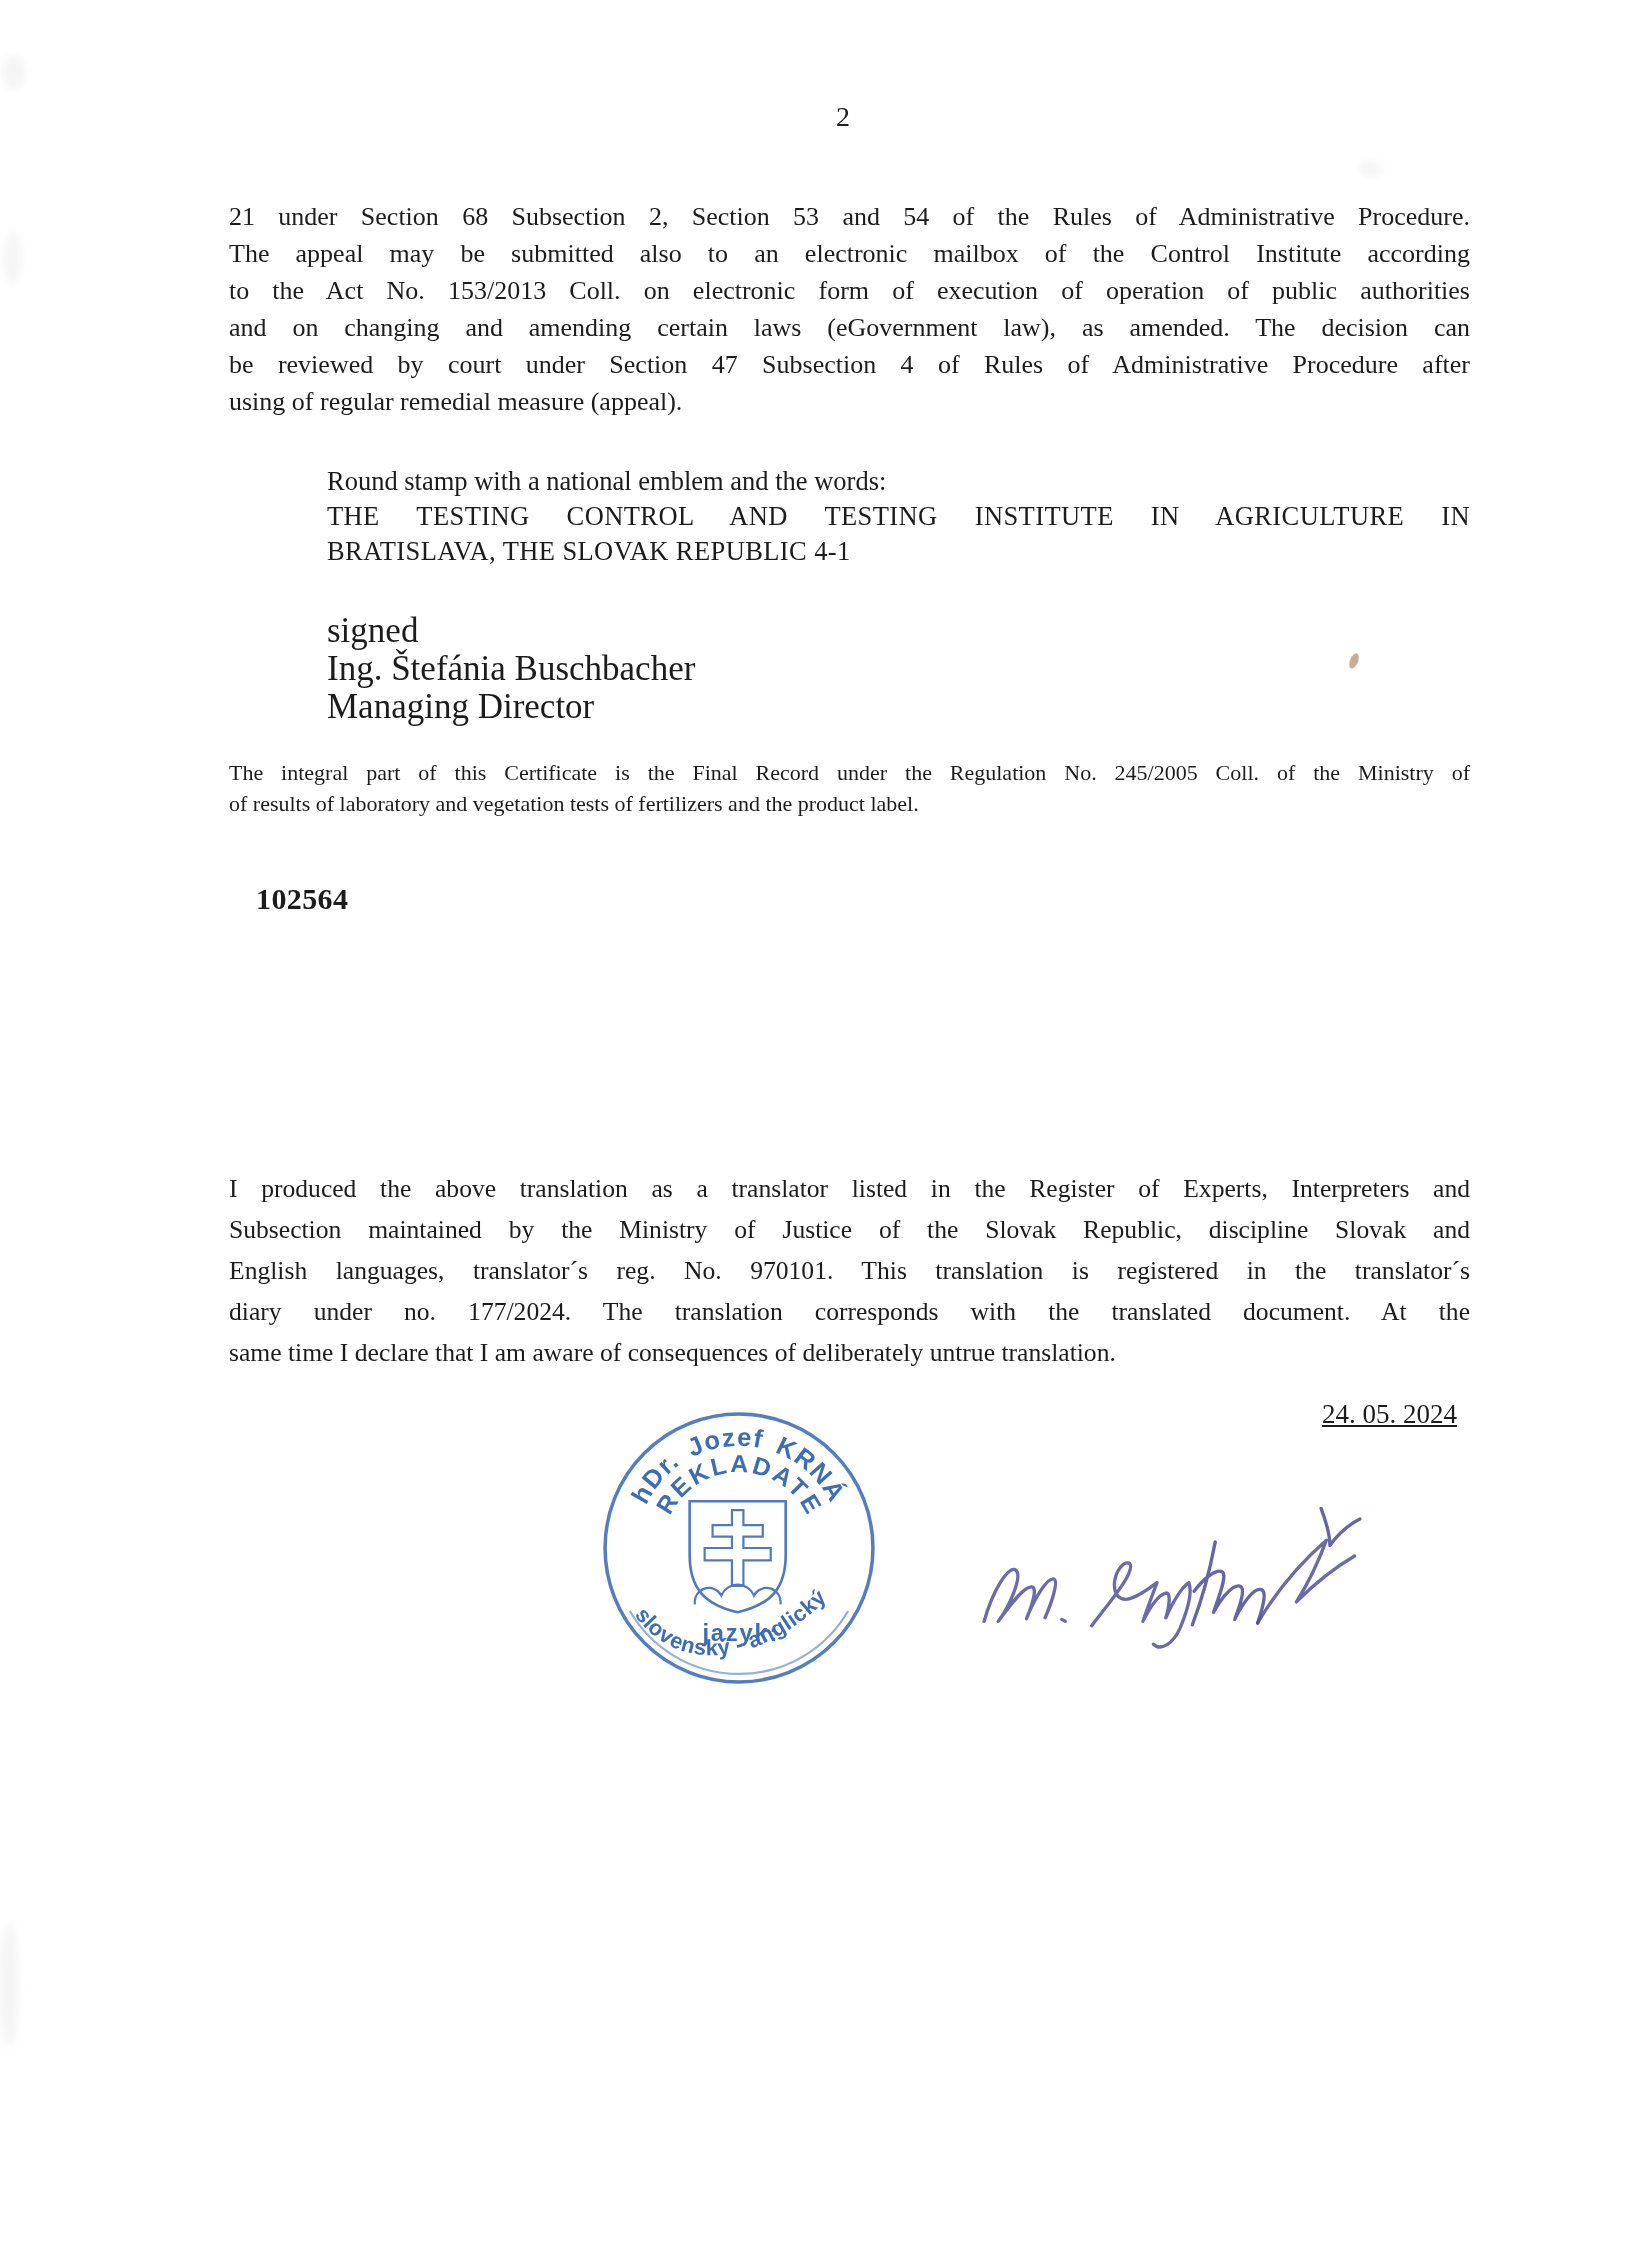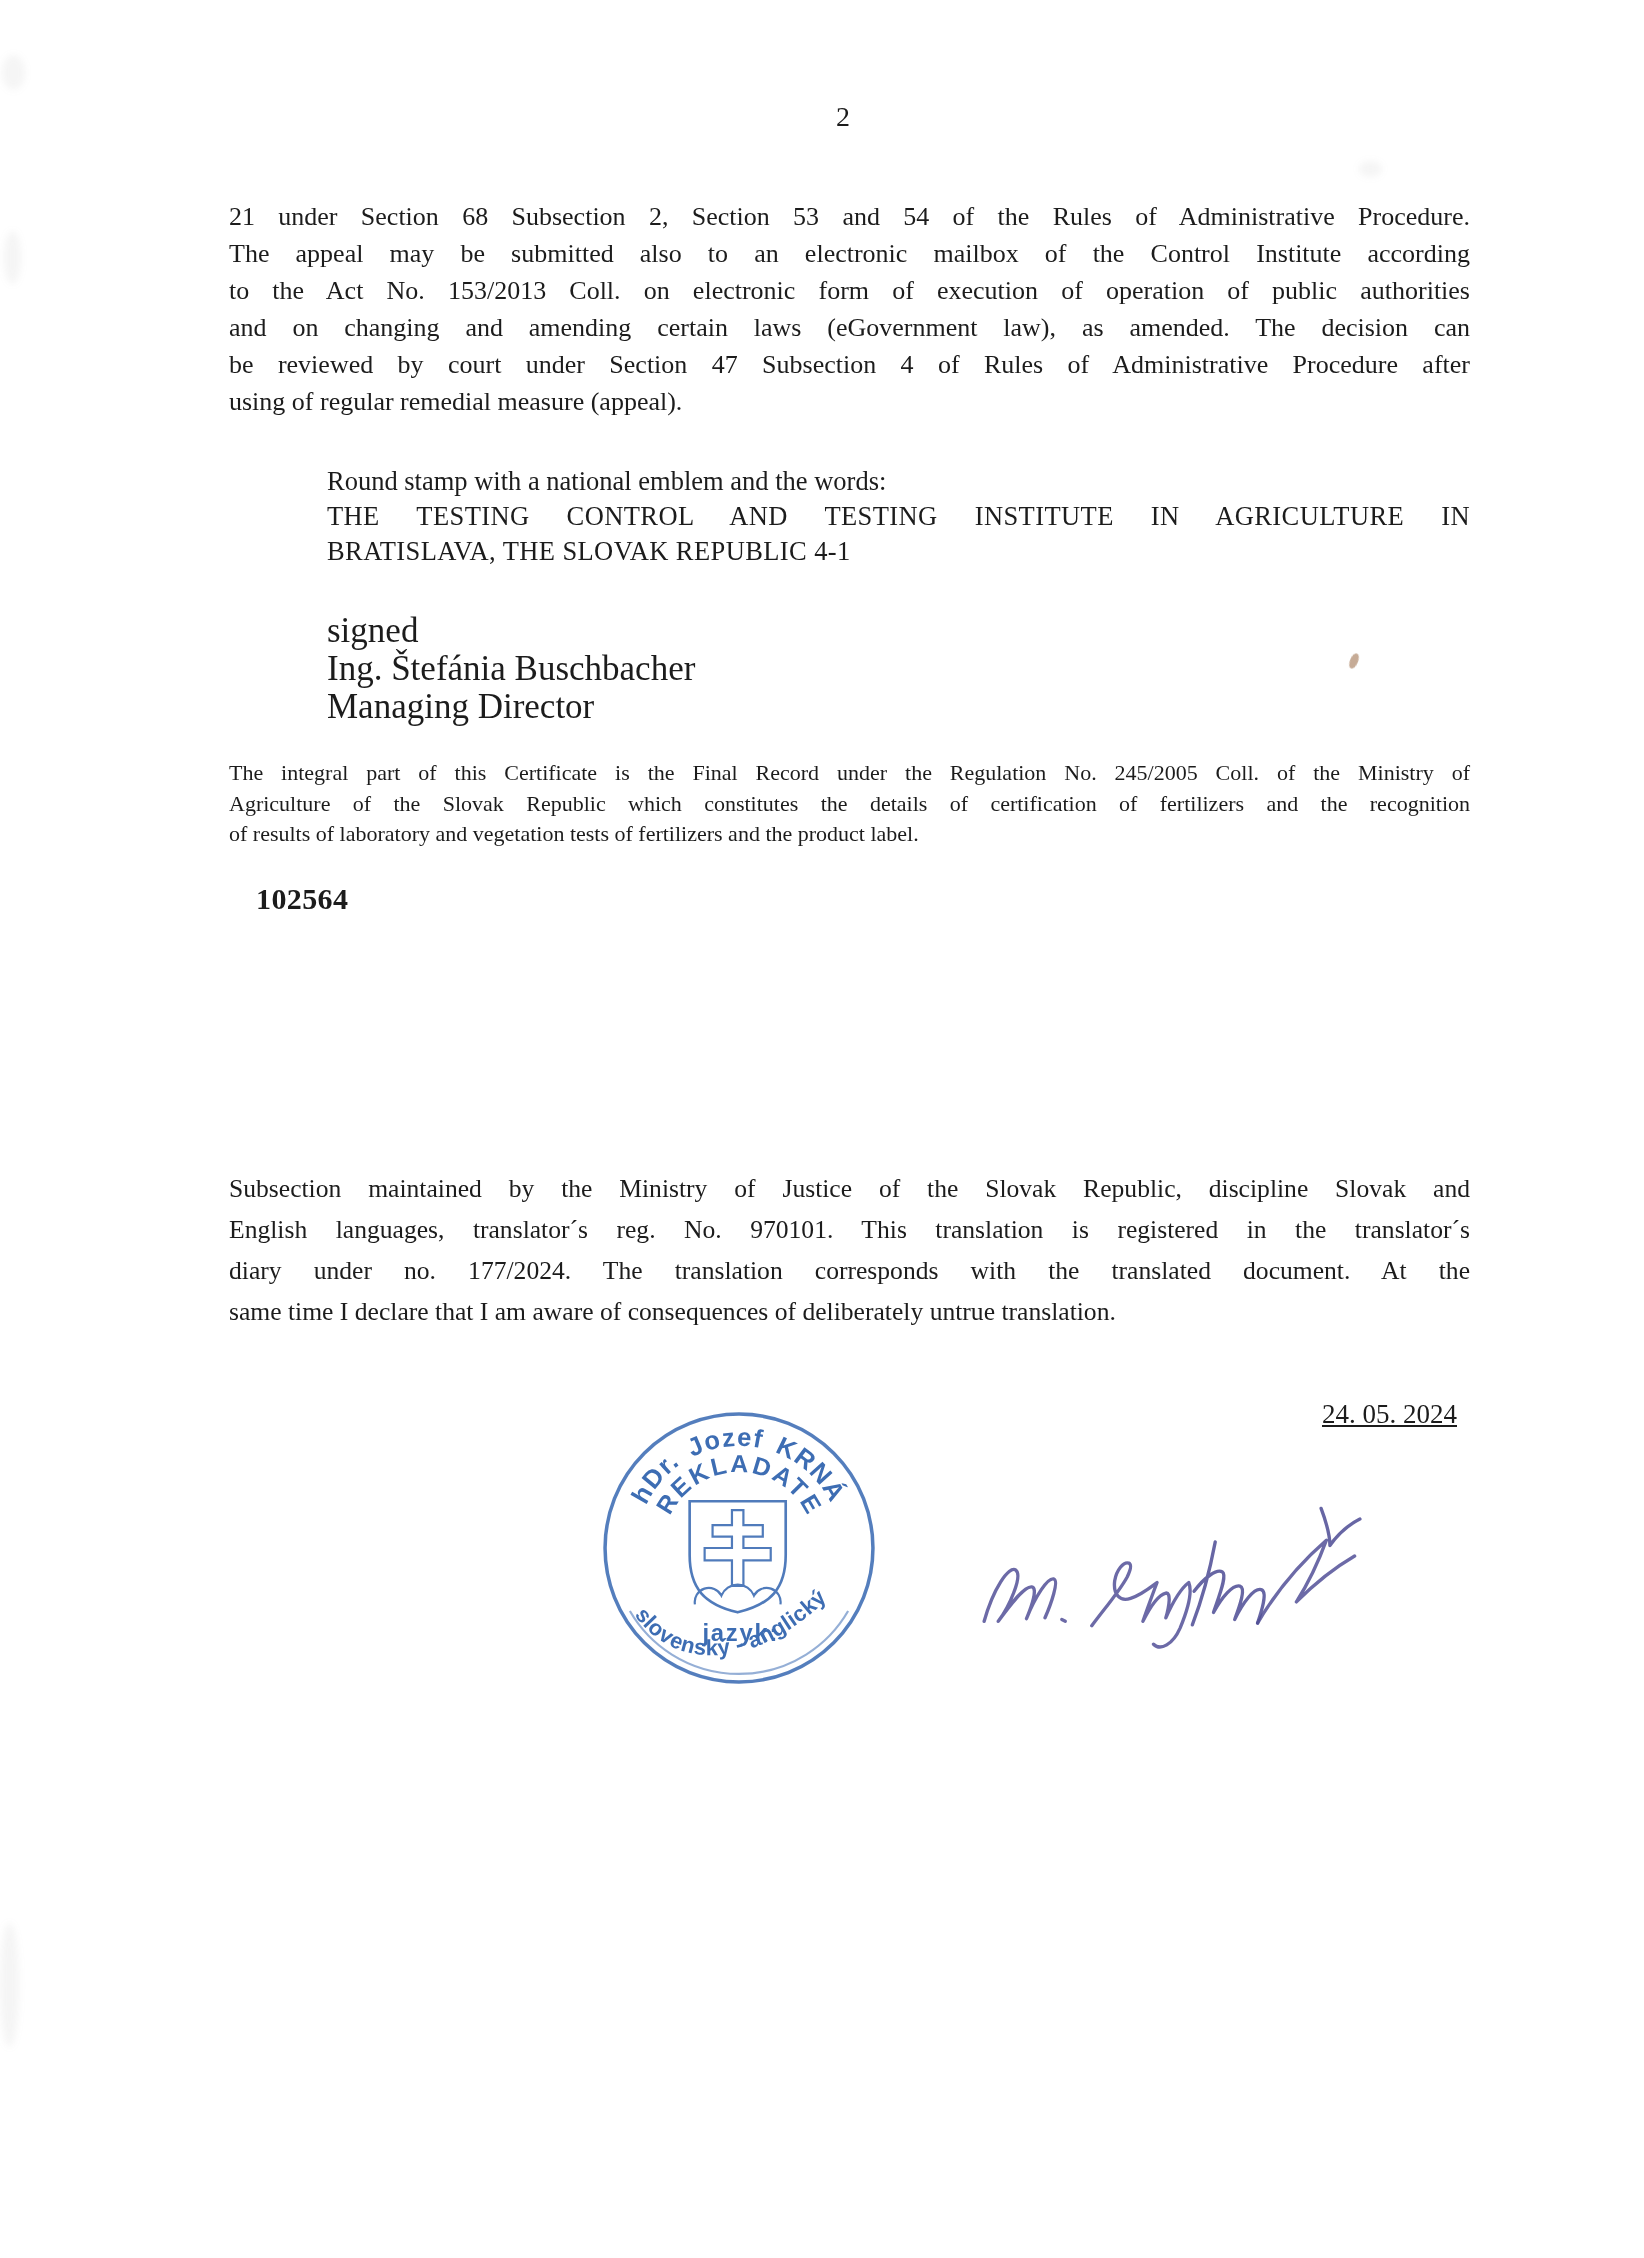--- a/index.html
+++ b/index.html
@@ -49,27 +49,27 @@
   </div>
 
   <div class="abs signed-block">
     <div class="line">signed</div>
     <div class="line">Ing. Štefánia Buschbacher</div>
     <div class="line">Managing Director</div>
   </div>
 
   <div class="abs integral-note">
     <div class="line stretch">The integral part of this Certificate is the Final Record under the Regulation No. 245/2005 Coll. of the Ministry of</div>
-    <div class="line stretch">Agriculture of the Slovak Republic which constitutes the details of certification of fertilizers and the recognition</div>
     <div class="line">of results of laboratory and vegetation tests of fertilizers and the product label.</div>
   </div>
 
   <div class="abs ref-num">102564</div>
 
   <div class="abs declaration">
+    <div class="line stretch">I produced the above translation as a translator listed in the Register of Experts, Interpreters and</div>
     <div class="line stretch">Subsection maintained by the Ministry of Justice of the Slovak Republic, discipline Slovak and</div>
     <div class="line stretch">English languages, translator´s reg. No. 970101. This translation is registered in the translator´s</div>
     <div class="line stretch">diary under no. 177/2024. The translation corresponds with the translated document. At the</div>
     <div class="line">same time I declare that I am aware of consequences of deliberately untrue translation.</div>
   </div>
 
   <div class="abs date">24. 05. 2024</div>
 
   <svg class="abs stamp-svg" viewBox="0 0 320 320" xmlns="http://www.w3.org/2000/svg" fill="none" stroke="#2f62ae" font-family="Liberation Sans, sans-serif">
     <circle cx="160" cy="160" r="152" stroke-width="4" opacity="0.88"></circle>

